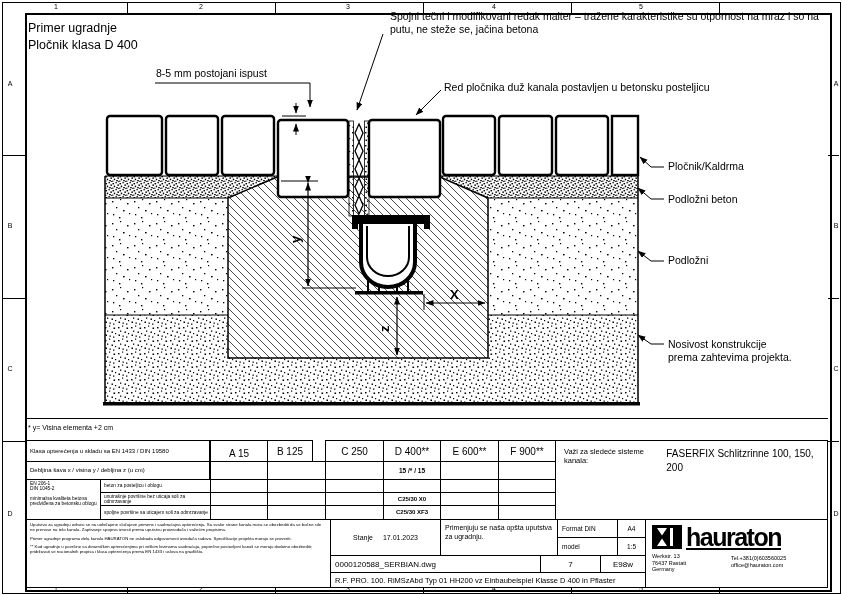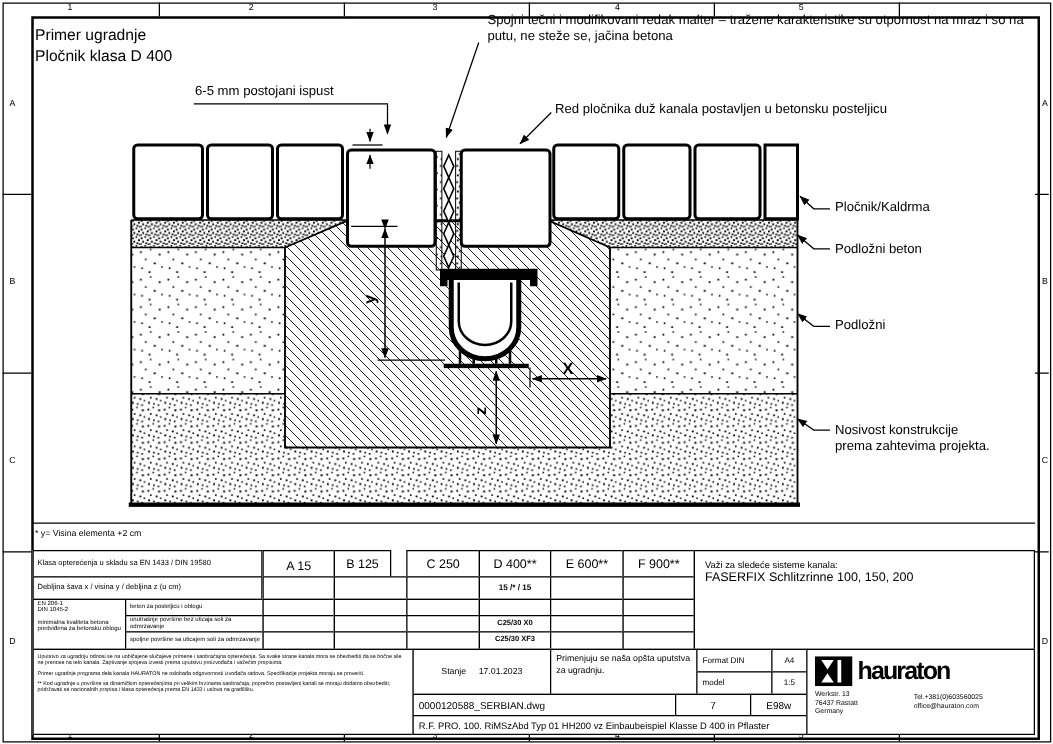--- a/index.html
+++ b/index.html
@@ -19,21 +19,21 @@
   .f7{font-size:7px;}
   .f65{font-size:6.5px;}
   .f6{font-size:6px;line-height:7px;}
   .f55{font-size:5.5px;line-height:6.5px;}
   .f48{font-size:4.8px;line-height:5.4px;}
   .f43{font-size:4.3px;line-height:5.3px;}
   .ann{font-size:10.5px;line-height:13px;}
   .pl3{padding-left:3px;}
   .pl4{padding-left:4px;}
   .tiny-par{margin:0 0 3px 0;}
-  .brand{font-weight:bold;font-size:20px;letter-spacing:-1.5px;line-height:26px;}
+  .brand{font-weight:bold;font-size:25px;letter-spacing:-1.5px;line-height:26px;text-decoration:underline;}
 </style>
 </head>
 <body>
 
 <div class="page">
 
   <div class="abs frame-outer"></div>
   <div class="abs frame-inner"></div>
 
   <span class="abs gridlab" style="left:50px;top:2px">1</span>
@@ -193,21 +193,21 @@
       <path d="M664,344 H651 L638,335" marker-end="url(#arr)"></path>
     </g>
   </svg>
 
   <div class="abs" style="left:28px;top:20px;font-size:12.5px;line-height:16.5px">
     <div>Primer ugradnje</div>
     <div>Pločnik klasa D 400</div>
   </div>
 
   <div class="abs ann" style="left:390px;top:10px;width:436px">Spojni tečni i modifikovani redak malter – tražene karakteristike su otpornost na mraz i so na putu, ne steže se, jačina betona</div>
-  <div class="abs ann" style="left:156px;top:67px">6-5 mm postojani ispust</div>
+  <div class="abs ann" style="left:156px;top:67px">8-5 mm postojani ispust</div>
   <div class="abs ann" style="left:444px;top:81px">Red pločnika duž kanala postavljen u betonsku posteljicu</div>
   <div class="abs ann" style="left:668px;top:160px">Pločnik/Kaldrma</div>
   <div class="abs ann" style="left:668px;top:193px">Podložni beton</div>
   <div class="abs ann" style="left:668px;top:254px">Podložni</div>
   <div class="abs ann" style="left:668px;top:338px">
     <div>Nosivost konstrukcije</div>
     <div>prema zahtevima projekta.</div>
   </div>
 
   <div class="abs" style="left:26px;top:418px;width:802px;height:1px;background:#000"></div>
@@ -252,21 +252,21 @@
   <div class="cell" style="left:440px;top:492px;width:59px;height:14px"></div>
   <div class="cell" style="left:498px;top:492px;width:58px;height:14px"></div>
 
   <div class="cell" style="left:210px;top:505px;width:58px;height:15px"></div>
   <div class="cell" style="left:267px;top:505px;width:59px;height:15px"></div>
   <div class="cell" style="left:325px;top:505px;width:59px;height:15px"></div>
   <div class="cell cc f6" style="left:383px;top:505px;width:58px;height:15px;font-weight:bold">C25/30 XF3</div>
   <div class="cell" style="left:440px;top:505px;width:59px;height:15px"></div>
   <div class="cell" style="left:498px;top:505px;width:58px;height:15px"></div>
 
-  <div class="cell" style="left:555px;top:440px;width:273px;height:80px;align-items:flex-start;flex-direction:column;padding:6px 0 0 8px">
+  <div class="cell" style="left:555px;top:440px;width:273px;height:80px;align-items:flex-start;flex-direction:row;padding:6px 0 0 8px">
     <div class="f75">Važi za sledeće sisteme kanala:</div>
     <div class="f10" style="line-height:14px">FASERFIX Schlitzrinne 100, 150, 200</div>
   </div>
 
   <div class="cell" style="left:26px;top:519px;width:305px;height:69px;align-items:flex-start;padding:2px 3px">
     <div class="f43">
       <p class="tiny-par">Uputstvo za ugradnju odnosi se na uobičajene slučajeve primene i saobraćajna opterećenja. Sa svake strane kanala mora se obezbediti da se bočne sile ne prenose na telo kanala. Zaptivanje spojeva izvesti prema uputstvu proizvođača i važećim propisima.</p>
       <p class="tiny-par">Primer ugradnje programa dela kanala HAURATON ne oslobađa odgovornosti izvođača radova. Specifikacije projekta moraju se proveriti.</p>
       <p class="tiny-par">** Kod ugradnje u površine sa dinamičkim opterećenjima pri velikim brzinama saobraćaja, poprečno postavljeni kanali se moraju dodatno obezbediti; pridržavati se nacionalnih propisa i klasa opterećenja prema EN 1433 i uslova na gradilištu.</p>
     </div>

